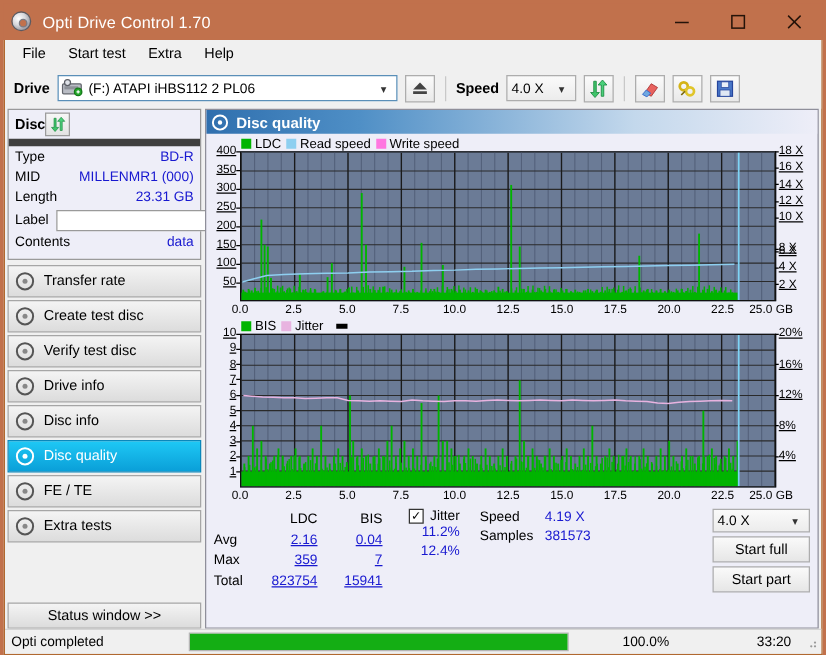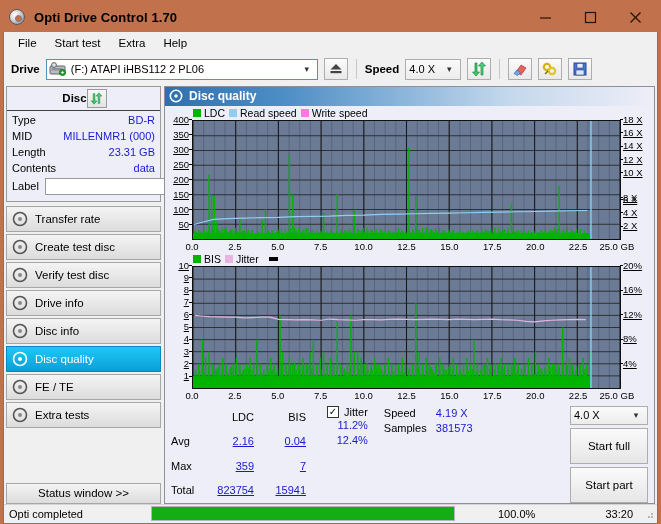--- a/index.html
+++ b/index.html
@@ -34,21 +34,21 @@
     background: radial-gradient(circle at 35% 35%, #ffffff 0%, #d8d8dc 40%, #9a9aa2 75%, #6f6f78 100%);
     border: 1px solid #5a5a62;
     position: relative;
   }
   .disc-glyph::after {
     content: ""; position: absolute; left: 5px; top: 5px;
     width: 5px; height: 5px; border-radius: 50%;
     background: #c1714c; border: 1px solid #7a7a82;
   }
   .title-text {
-    font-size: 13px; color: #000000; font-weight: bold;
+    font-size: 13px; color: #ffffff; font-weight: normal;
     letter-spacing: .1px;
   }
   .win-btns { position: absolute; right: 0; top: 0; height: 29px; display: flex; }
   .win-btn {
     width: 45px; height: 29px; display: flex; align-items: center; justify-content: center;
     color: #241309; font-size: 13px;
   }
   .win-btn svg { display: block; }
 
   
@@ -100,22 +100,22 @@
   
   .body-split { flex: 1; display: flex; padding: 0 2px 0 2px; gap: 3px; }
 
   
   .leftcol { width: 155px; display: flex; flex-direction: column; }
   .disc-panel {
     border: 1px solid #9a9a9a; background: #eeeef8;
     padding: 0; margin-bottom: 4px;
   }
   .disc-head {
-    display: flex; align-items: center; justify-content: center;
-    padding: 2px 3px 2px 5px; border-bottom: 1px solid #404040;
+    display: flex; align-items: center; justify-content: flex-start;
+    padding: 2px 3px 2px 5px; border-bottom: 6px solid #404040;
   }
   .disc-head-title { font-weight: bold; font-size: 11.5px; color:#000; }
   .mini-btn {
     width: 20px; height: 19px; border: 1px solid #9b9b9b;
     background: linear-gradient(#f7f7f7,#e3e3e3);
     display: flex; align-items: center; justify-content: center;
   }
   .disc-rows { padding: 2px 5px 4px 5px; }
   .disc-row {
     display: flex; justify-content: space-between; align-items: center;
@@ -221,21 +221,21 @@
   .rs-k { width: 52px; color:#000; }
   .rs-v { color:#1818d0; }
   .actions { margin-left: auto; display:flex; flex-direction:column; gap: 3px; width: 78px; }
   .act-combo {
     height: 19px; border: 1px solid #adadad;
     background: linear-gradient(#fafafa,#ececec);
     display:flex; align-items:center; padding:0 3px; font-size:11px;
   }
   .act-combo .sv { flex:1; }
   .act-btn {
-    height: 36px; border: 1px solid #adadad;
+    height: 21px; border: 1px solid #adadad;
     background: linear-gradient(#fafafa,#e6e6e6);
     display:flex; align-items:center; justify-content:center;
     font-size: 11.5px;
   }
 
   
   .statusbar {
     height: 20px; display: flex; align-items: center;
     background: #f0f0f0; border-top: 1px solid #d4d4d4;
     font-size: 11px; padding: 0 2px;
@@ -366,32 +366,32 @@
             </div>
             <div class="disc-row">
               <span class="k">MID</span>
               <span class="v">MILLENMR1 (000)</span>
             </div>
             <div class="disc-row">
               <span class="k">Length</span>
               <span class="v">23.31 GB</span>
             </div>
             <div class="disc-row">
-              <span class="k">Contents</span>
-              <span class="v">data</span>
-            </div>
-            <div class="disc-row">
               <span class="k">Label</span>
               <input class="label-input" type="text" placeholder="" style="">
               <span class="label-btn">
                 <svg width="14" height="14" viewBox="0 0 16 16">
                   <circle cx="8" cy="8" r="7" fill="#e8e06a" stroke="#8c8520"></circle>
                   <circle cx="8" cy="8" r="2.4" fill="#f6f6e8" stroke="#8c8520" stroke-width=".7"></circle>
                 </svg>
               </span>
+            </div>
+            <div class="disc-row">
+              <span class="k">Contents</span>
+              <span class="v">data</span>
             </div>
           </div>
         </div>
 
         <div class="navlist">
           <div class="nav-item">
             <span class="nav-icon"><svg width="16" height="16" viewBox="0 0 16 16">
                   <circle cx="8" cy="8" r="6.5" fill="none" stroke="#555" stroke-width="1.6"></circle>
                   <circle cx="8" cy="8" r="2" fill="#888"></circle>
                 </svg></span>

